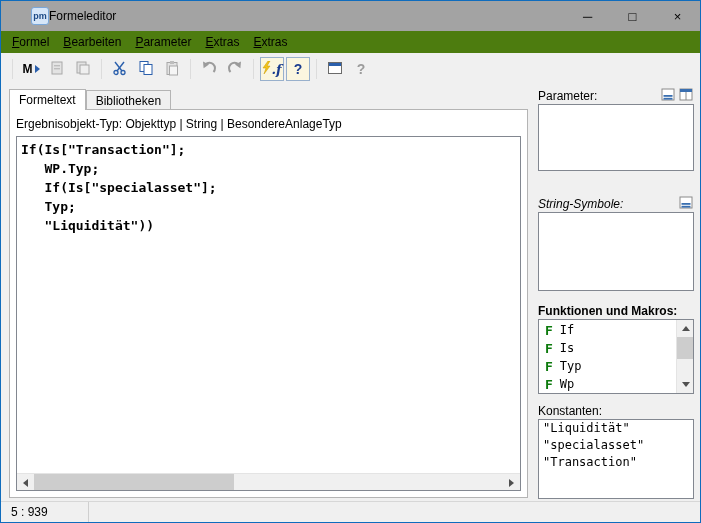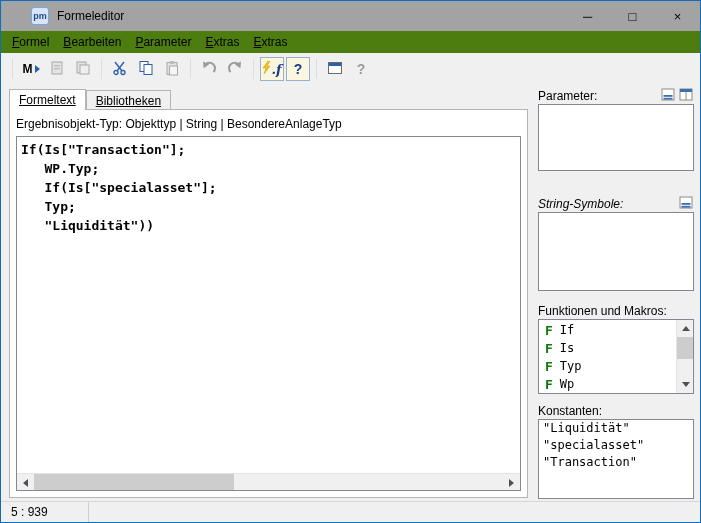--- a/index.html
+++ b/index.html
@@ -8,21 +8,21 @@
   .window {
     position:relative; width:701px; height:523px;
     border:1px solid #0f6cbd; background:#f0f0f0;
     font-size:12px; color:#000; overflow:hidden;
   }
 
   
   .titlebar { position:absolute; top:0; left:0; right:0; height:30px; background:#a3a3a3; display:flex; align-items:center;padding-left:22px; }
   .app-icon { width:18px; height:18px; margin-left:8px; background:#d6e6f8; border:1px solid #7aa7d9; border-radius:3px;
               display:flex; align-items:center; justify-content:center; font-size:9px; font-weight:bold; color:#1d4a85; }
-  .titlebar .title { margin-left:8px; font-size:12px; }
+  .titlebar .title { font-size:12px; }
   .win-controls { margin-left:auto; display:flex; height:30px; }
   .win-btn { width:45px; height:30px; display:flex; align-items:center; justify-content:center; font-size:13px; color:#000; }
 
   
   .menubar { position:absolute; top:30px; left:0; right:0; height:22px; background:#4d7c0f; display:flex; align-items:center; padding-left:4px; }
   .menu-item { display:inline-block; padding:3px 7px; cursor:default; }
   .menu-item::first-letter { text-decoration:underline; }
 
   
   .toolbar { position:absolute; top:52px; left:0; right:0; height:32px; display:flex; align-items:center; padding-left:6px; }
@@ -33,21 +33,21 @@
   .save-label::first-letter { text-decoration:underline; }
   .glyph-m { font-weight:bold; font-size:12px; color:#000; }
   .m-arrow { width:0; height:0; border-left:5px solid #2a5fac; border-top:4px solid transparent; border-bottom:4px solid transparent; margin-left:2px; }
   .glyph-f { font-family:"DejaVu Serif", serif; font-style:italic; font-weight:bold; font-size:13px; color:#1a3c8f; }
   .glyph-q { font-weight:bold; font-size:14px; color:#1a3c8f; }
   .glyph-q.disabled { color:#9b9b9b; }
   .tb-sep { width:1px; height:20px; background:#dcdcdc; margin:0 5px; }
 
   
   .tabs { position:absolute; left:8px; top:87px; height:21px; display:flex; align-items:flex-end; z-index:2; }
-  .tab { border:1px solid #b4b4b4; border-bottom:none; padding:3px 9px 3px; background:#f0f0f0; height:19px; font-size:12px;text-decoration:underline; }
+  .tab { border:1px solid #b4b4b4; border-bottom:none; padding:3px 9px 3px; background:#f0f0f0; height:19px; font-size:12px; }
   .tab.active { background:#fff; height:21px; margin-bottom:-1px; }
   .tab-page { position:absolute; left:8px; top:108px; width:519px; height:389px; background:#fff; border:1px solid #b4b4b4; }
   .result-label { position:absolute; left:6px; top:7px; font-size:12px; }
 
   
   .editor { position:absolute; left:6px; top:26px; right:6px; bottom:6px; border:1px solid #828790; background:#fff; }
   .editor-text { position:absolute; left:1px; right:1px; top:1px; bottom:18px; overflow:hidden; padding:2px 3px;
                  font-family:"DejaVu Sans Mono", monospace; font-weight:bold; font-size:13px; line-height:19px; }
   .code-line { white-space:pre; }
 
@@ -65,21 +65,21 @@
   .tri-left  { width:0; height:0; border-top:4px solid transparent; border-bottom:4px solid transparent; border-right:5px solid #505050; }
   .tri-right { width:0; height:0; border-top:4px solid transparent; border-bottom:4px solid transparent; border-left:5px solid #505050; }
 
   
   .right-panel { position:absolute; left:537px; top:86px; width:156px; height:412px; }
   .rp-header { position:absolute; left:0; right:0; height:16px; display:flex; align-items:center; }
   .rp-header .icons { margin-left:auto; display:flex; gap:3px; }
   .rp-box { position:absolute; left:0; width:156px; background:#fff; border:1px solid #828790; overflow:hidden; }
   #param-header { top:1px; } #param-box { top:17px; height:67px; }
   #string-header { top:109px;font-style:italic; } #string-box { top:125px; height:79px; }
-  #func-header { top:216px; } #func-box { top:232px; height:75px; }
+  #func-header { top:216px;font-weight:bold; } #func-box { top:232px; height:75px; }
   #const-header { top:316px; } #const-box { top:332px; height:80px; }
   .func-row { display:flex; align-items:center; gap:7px; height:18px; padding:0 5px; font-family:"DejaVu Sans Mono", monospace; font-size:12px; }
   .f-icon { color:#0c7a0c; font-weight:bold; font-family:"DejaVu Sans Mono", monospace; font-size:13px; }
   .const-row { height:17px; padding:1px 4px; font-family:"DejaVu Sans Mono", monospace; font-size:12px; white-space:pre; }
   .func-list { position:absolute; left:1px; top:1px; right:17px; bottom:1px; }
 
   
   .statusbar { position:absolute; left:0; right:0; bottom:0; height:21px; background:#f0f0f0; border-top:1px solid #d7d7d7; display:flex;flex-direction:column; }
   .sb-cell { display:flex; align-items:center; padding:0 10px; border-right:1px solid #cfcfcf; height:100%; font-size:12px; }
   #sb-pos { width:88px; }

